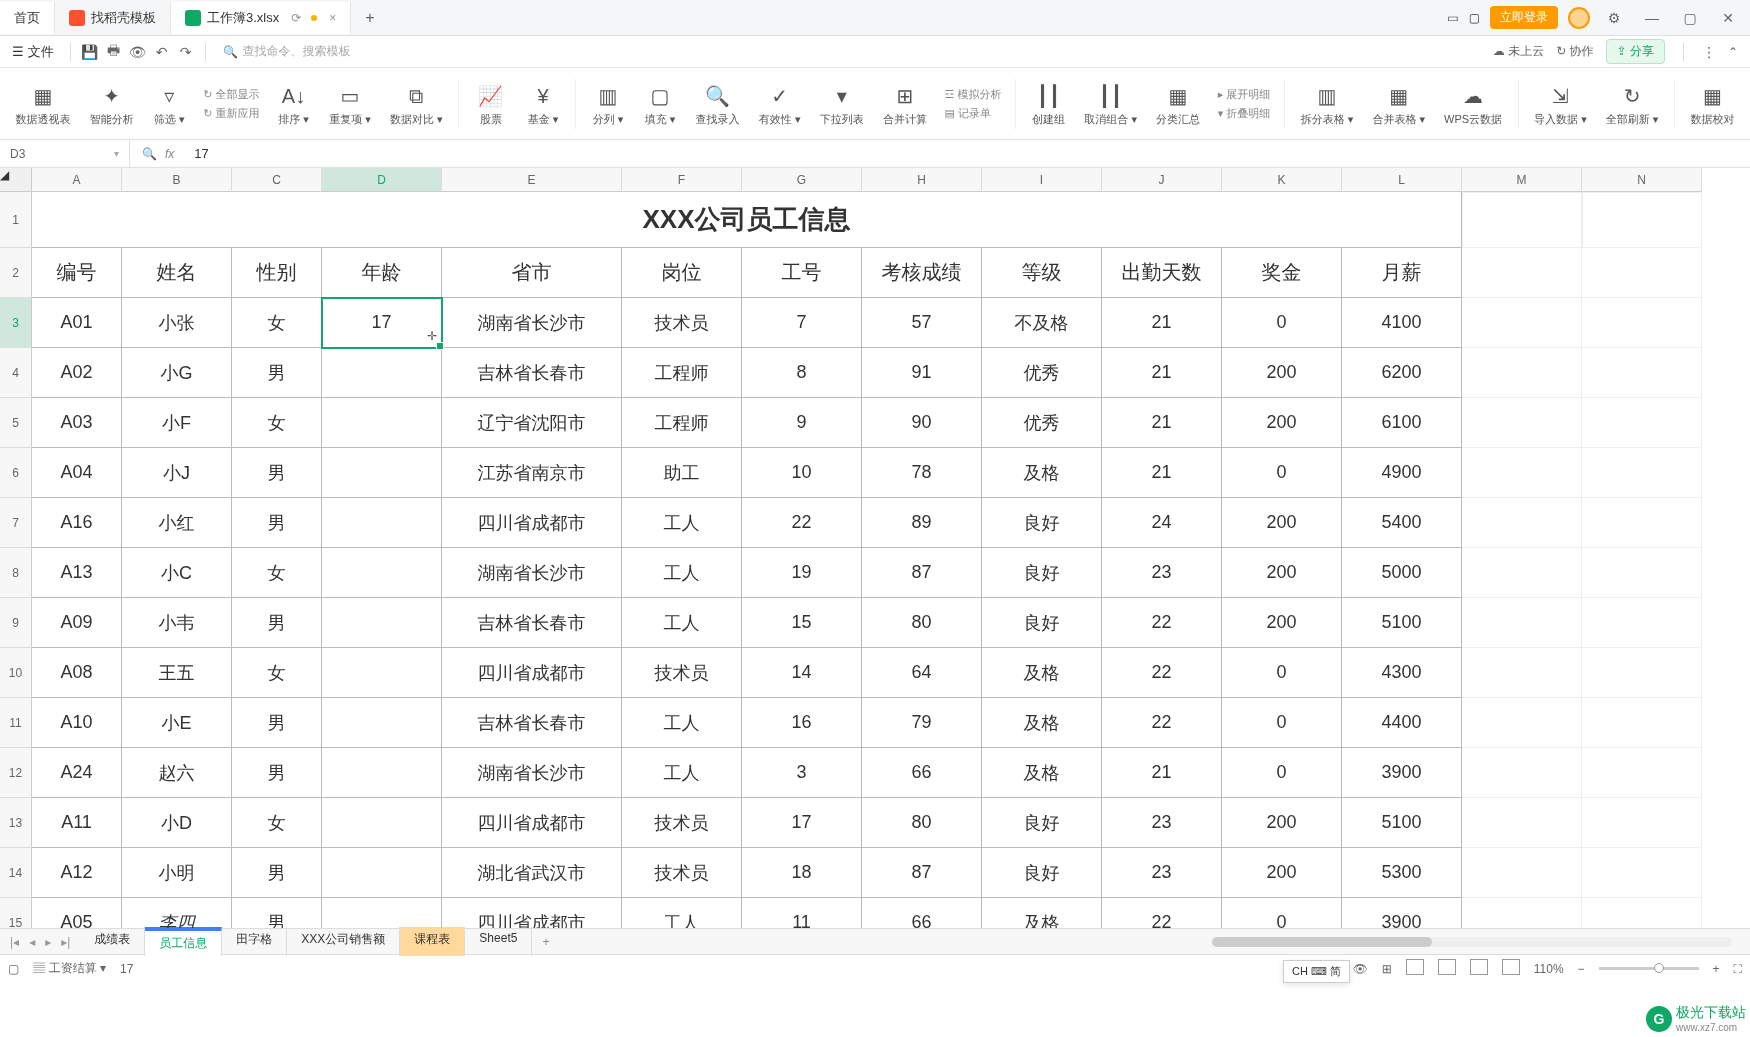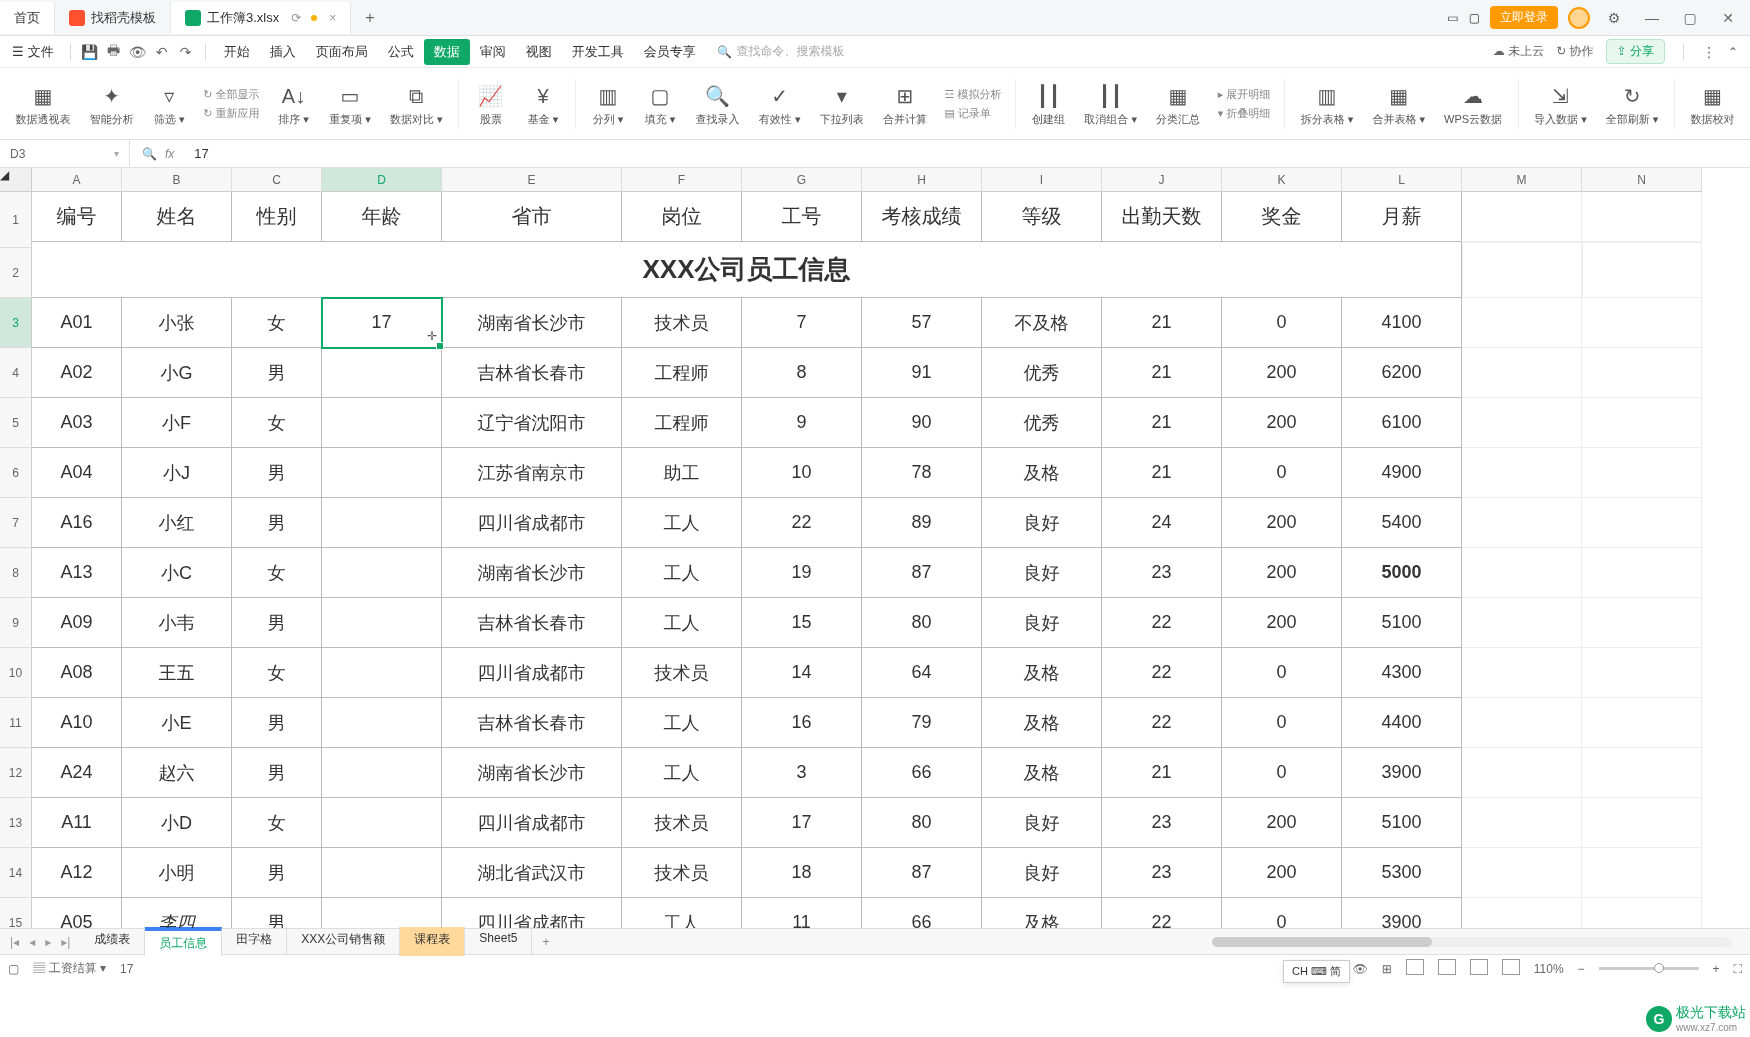--- a/index.html
+++ b/index.html
@@ -128,31 +128,20 @@
   <div class="file-ico">☰ <span>文件</span></div>
   <div class="sep"></div>
   <div class="qicons">
     <span>💾</span>
     <span>🖶</span>
     <span>👁</span>
     <span>↶</span>
     <span>↷</span>
   </div>
   <div class="sep"></div>
-  <div id="menu-items" style="display: flex;">
-      <div class="menu-item">开始</div>
-      <div class="menu-item">插入</div>
-      <div class="menu-item">页面布局</div>
-      <div class="menu-item">公式</div>
-      <div class="menu-item active">数据</div>
-      <div class="menu-item">审阅</div>
-      <div class="menu-item">视图</div>
-      <div class="menu-item">开发工具</div>
-      <div class="menu-item">会员专享</div>
-    </div>
   <div class="search">🔍 <span>查找命令、搜索模板</span></div>
   <div class="menubar-right">
     <span>☁ <span>未上云</span></span>
     <span>↻ <span>协作</span></span>
     <span class="share-btn">⇪ <span>分享</span></span>
     <div class="sep"></div>
     <span class="dots">⋮</span>
     <span>⌃</span>
   </div>
 </div>
@@ -329,41 +318,41 @@
       <div class="row-h">8</div>
       <div class="row-h">9</div>
       <div class="row-h">10</div>
       <div class="row-h">11</div>
       <div class="row-h">12</div>
       <div class="row-h">13</div>
       <div class="row-h">14</div>
       <div class="row-h">15</div>
     </div>
   <div class="cells" id="cells">
+      <div class="datarow" style="height: 56px;">
+        <div class="cell title-cell" style="width: 1430px;">XXX公司员工信息</div>
+        <div class="cell empty-cell" style="width: 120px; border: 1px solid rgb(238, 238, 238);"></div>
+        <div class="cell empty-cell" style="width: 120px; border: 1px solid rgb(238, 238, 238);"></div>
+      </div>
       <div class="datarow">
         <div class="cell header-cell" style="width: 90px;">编号</div>
         <div class="cell header-cell" style="width: 110px;">姓名</div>
         <div class="cell header-cell" style="width: 90px;">性别</div>
         <div class="cell header-cell" style="width: 120px;">年龄</div>
         <div class="cell header-cell" style="width: 180px;">省市</div>
         <div class="cell header-cell" style="width: 120px;">岗位</div>
         <div class="cell header-cell" style="width: 120px;">工号</div>
         <div class="cell header-cell" style="width: 120px;">考核成绩</div>
         <div class="cell header-cell" style="width: 120px;">等级</div>
         <div class="cell header-cell" style="width: 120px;">出勤天数</div>
         <div class="cell header-cell" style="width: 120px;">奖金</div>
         <div class="cell header-cell" style="width: 120px;">月薪</div>
         <div class="cell empty-cell" style="width: 120px; border-color: rgb(238, 238, 238);"></div>
         <div class="cell empty-cell" style="width: 120px; border-color: rgb(238, 238, 238);"></div>
       </div>
-      <div class="datarow" style="height: 56px;">
-        <div class="cell title-cell" style="width: 1430px;">XXX公司员工信息</div>
-        <div class="cell empty-cell" style="width: 120px; border: 1px solid rgb(238, 238, 238);"></div>
-        <div class="cell empty-cell" style="width: 120px; border: 1px solid rgb(238, 238, 238);"></div>
-      </div>
       <div class="datarow">
         <div class="cell" style="width: 90px;">A01</div>
         <div class="cell" style="width: 110px;">小张</div>
         <div class="cell" style="width: 90px;">女</div>
         <div class="cell active-cell" style="width: 120px;">17<span class="cursor-cross">✛</span></div>
         <div class="cell" style="width: 180px;">湖南省长沙市</div>
         <div class="cell" style="width: 120px;">技术员</div>
         <div class="cell" style="width: 120px;">7</div>
         <div class="cell" style="width: 120px;">57</div>
         <div class="cell" style="width: 120px;">不及格</div>
@@ -442,21 +431,21 @@
         <div class="cell" style="width: 110px;">小C</div>
         <div class="cell" style="width: 90px;">女</div>
         <div class="cell" style="width: 120px;"></div>
         <div class="cell" style="width: 180px;">湖南省长沙市</div>
         <div class="cell" style="width: 120px;">工人</div>
         <div class="cell" style="width: 120px;">19</div>
         <div class="cell" style="width: 120px;">87</div>
         <div class="cell" style="width: 120px;">良好</div>
         <div class="cell" style="width: 120px;">23</div>
         <div class="cell" style="width: 120px;">200</div>
-        <div class="cell" style="width: 120px; font-weight: bold;">5000</div>
+        <div class="cell" style="width: 120px;">5000</div>
         <div class="cell empty-cell" style="width: 120px; border-color: rgb(238, 238, 238);"></div>
         <div class="cell empty-cell" style="width: 120px; border-color: rgb(238, 238, 238);"></div>
       </div>
       <div class="datarow">
         <div class="cell" style="width: 90px;">A09</div>
         <div class="cell" style="width: 110px;">小韦</div>
         <div class="cell" style="width: 90px;">男</div>
         <div class="cell" style="width: 120px;"></div>
         <div class="cell" style="width: 180px;">吉林省长春市</div>
         <div class="cell" style="width: 120px;">工人</div>

